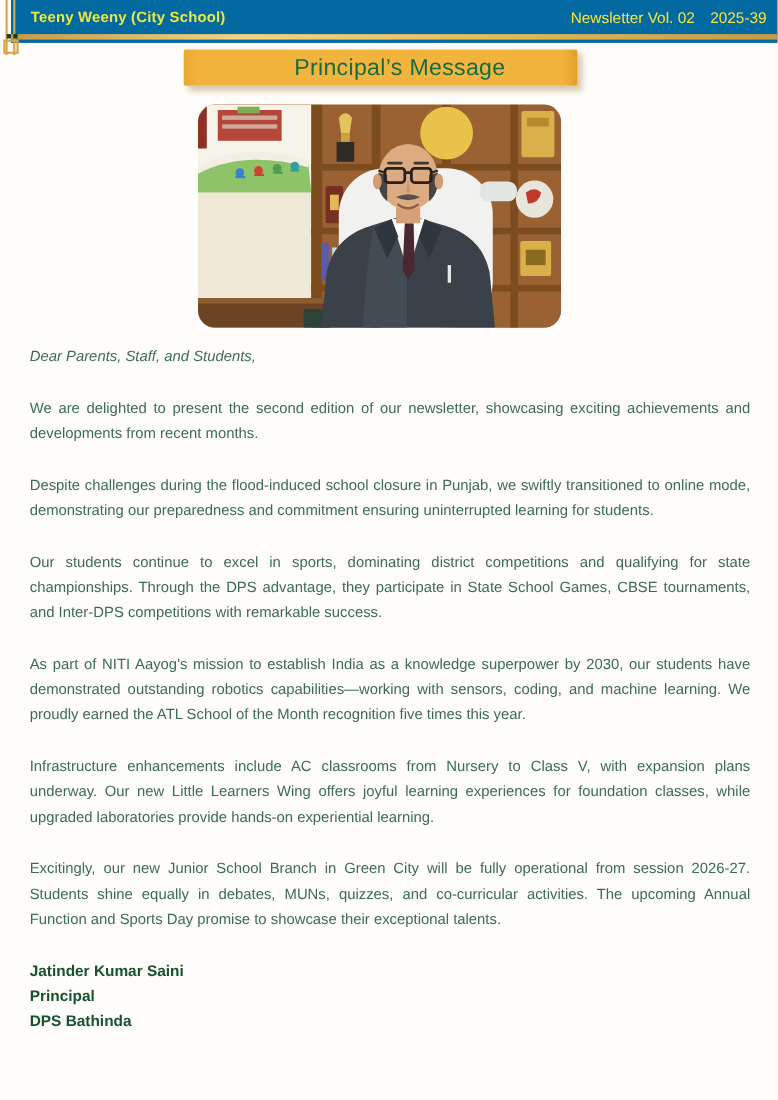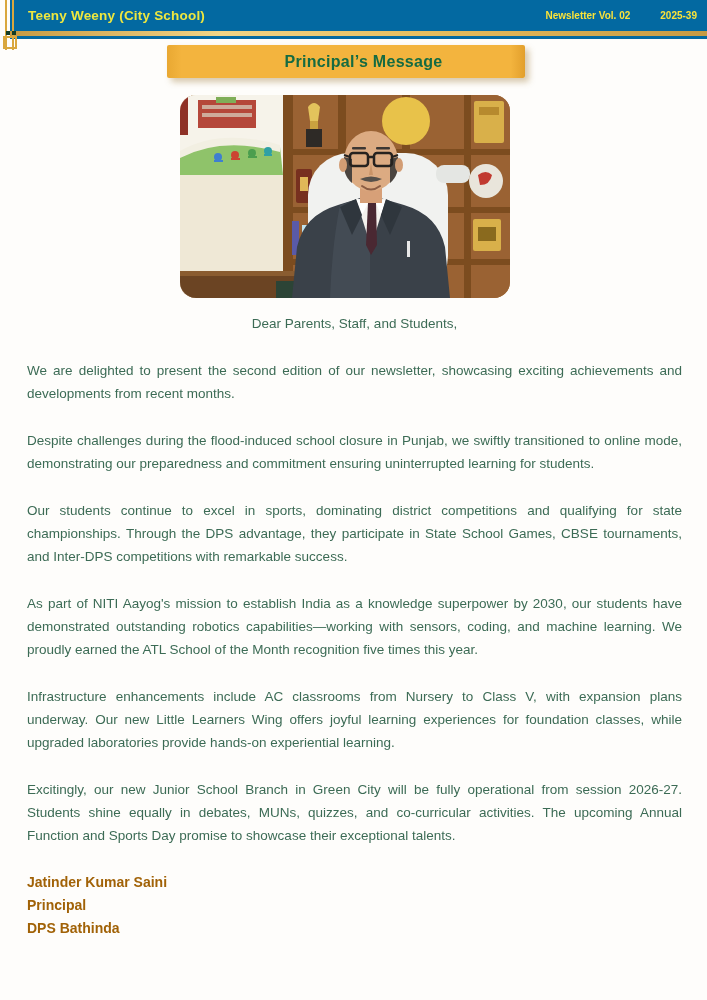--- a/index.html
+++ b/index.html
@@ -18,58 +18,58 @@
     display:flex; justify-content:space-between; align-items:center;
     padding:0 10px 8px 18px;
   }
   .topbar .goldstripe {
     position:absolute; left:0; right:0; bottom:3px; height:5px;
     background:linear-gradient(90deg,#c69a43,#f1d486 30%,#e6bd5e 60%,#c69a43);
   }
   .school-name {
     color:#eee73f; font-weight:bold; font-size:13.5px; letter-spacing:.2px;
   }
-  .newsletter-right { display:flex; gap:30px; color:#fae33a; font-weight:bold; font-size:10px; }
+  .newsletter-right { display:flex; gap:14px; color:#fae33a; font-weight:normal; font-size:14px; }
 
   
   .margin-line { position:absolute; top:0; width:2px; height:50px; background:#d9a73e; z-index:5; }
   .margin-line.l1 { left:5px; }
   .margin-line.l2 { left:12px; }
   .margin-square { position:absolute; left:3px; top:36px; width:14px; height:13px; border:2px solid #d9a73e; z-index:5; background:transparent; }
   .margin-dot { position:absolute; top:31px; width:4px; height:4px; background:#123c26; z-index:6; }
   .margin-dot.d1 { left:6px; } .margin-dot.d2 { left:12px; }
 
   
   .banner {
     position:absolute; left:167px; top:45px; width:358px; height:33px;
     background:linear-gradient(90deg,#e9a832 0%,#f3b43e 4%,#f3b43e 96%,#e29f2c 100%);
     display:flex; align-items:center; justify-content:center;
     box-shadow:4px 4px 6px rgba(140,100,25,.35);
     border-radius:2px;
   }
   .banner-title {
-    color:#156b42; font-weight:bold; font-size:16px; letter-spacing:.3px;margin-left:35px;
+    color:#156b42; font-weight:normal; font-size:21px; letter-spacing:.3px;margin-left:35px;
   }
 
   
   .photo {
     position:absolute; left:180px; top:95px; width:330px; height:203px;
     border-radius:16px; overflow:hidden; background:#a9743d;
   }
   .photo svg { display:block; }
 
   
   .letter {
     position:absolute; left:27px; top:312px; width:655px;
     color:#3c6b55; font-size:13.5px; line-height:23px;
   }
   .para { text-align:justify; margin:0 0 24px 0; }
-  .salutation { text-align:center; }
+  .salutation { text-align:left;font-style:italic; }
   .closing { margin:0; }
-  .sig-line { margin:0; font-weight:bold; color:#a16207; font-size:14px; line-height:23px; }
+  .sig-line { margin:0; font-weight:bold; color:#14532d; font-size:14px; line-height:23px; }
 </style>
 </head>
 <body>
 
 <div class="margin-line l1"></div>
 <div class="margin-line l2"></div>
 <div class="margin-square"></div>
 <div class="margin-dot d1"></div>
 <div class="margin-dot d2"></div>
 

